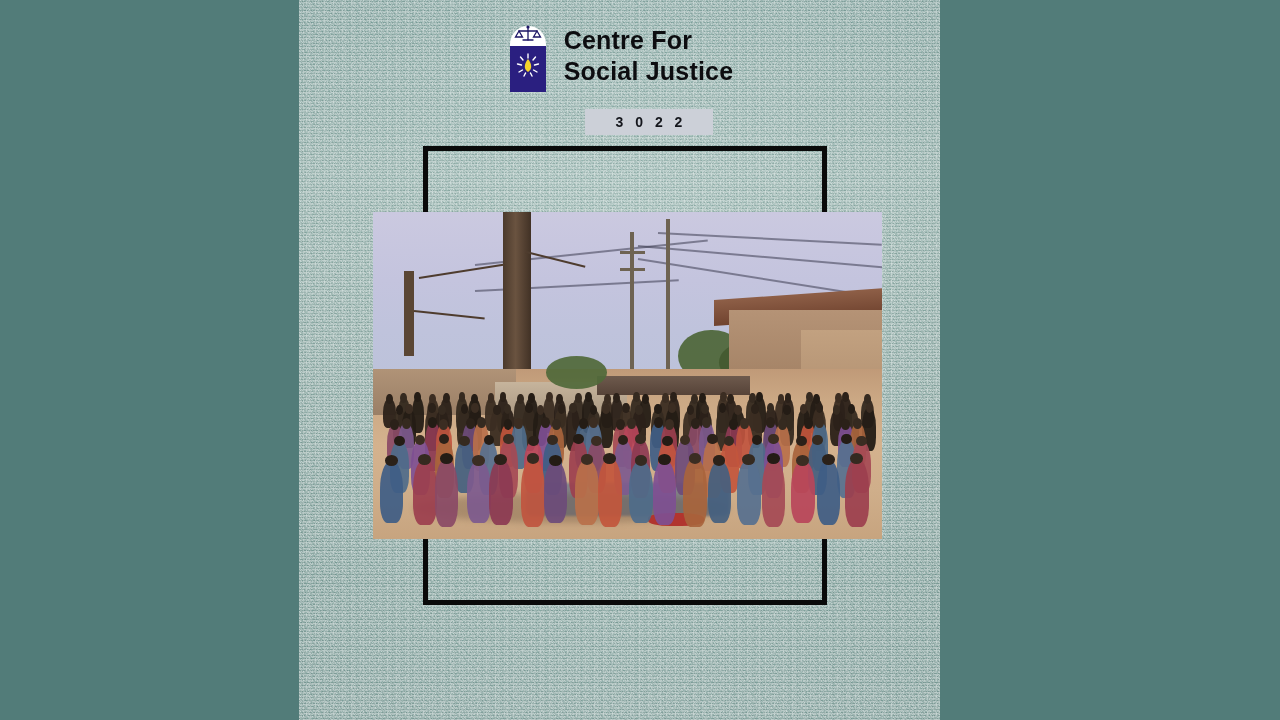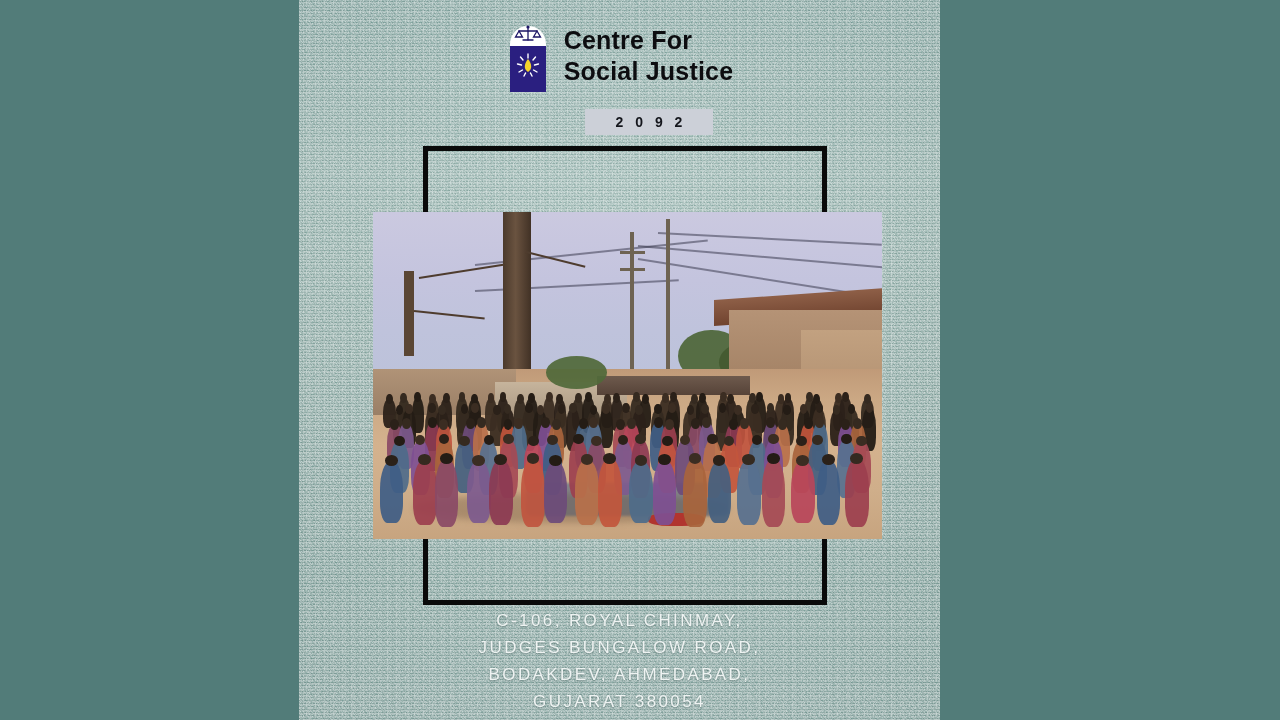--- a/index.html
+++ b/index.html
@@ -346,21 +346,21 @@
             <line x1="26" y1="60" x2="24.5" y2="57"></line>
           </g>
           <path d="M22 43 C26 48 26.5 53 22 56 C17.5 53 18 48 22 43 Z" fill="#f5d32b"></path>
         </svg>
       </div>
       <div class="logo-words">Centre For
 Social Justice</div>
     </div>
 
     <div class="year-badge">
-      <span>2 0 9 2</span>
+      <span>3 0 2 2</span>
     </div>
 
     <div class="frame"></div>
 
     <div class="photo">
       <div class="scene">
         <div class="sky"></div>
 
         <div class="wire w5"></div>
         <div class="wire w2"></div>
@@ -657,19 +657,15 @@
             <div class="p" style="left:87.18%;top:75.75%;width:4.59%;height:20%;background:#3f5d86;opacity:0.92;"></div>
             <div class="p" style="left:88.19%;top:74.15%;width:2.52%;height:3.2%;border-radius:50%;background:#2b2119;"></div>
             <div class="p" style="left:92.79%;top:75.44%;width:4.59%;height:21%;background:#9c3f4e;opacity:0.92;"></div>
             <div class="p" style="left:93.80%;top:73.84%;width:2.52%;height:3.2%;border-radius:50%;background:#352a20;"></div>
           </div>
       </div>
 
     </div>
 
 
-    <div class="address">C-106, ROYAL CHINMAY,
-JUDGES BUNGALOW ROAD,
-BODAKDEV, AHMEDABAD,
-GUJARAT 380054</div>
 
   </div>
 </div>
 
 </body></html>

